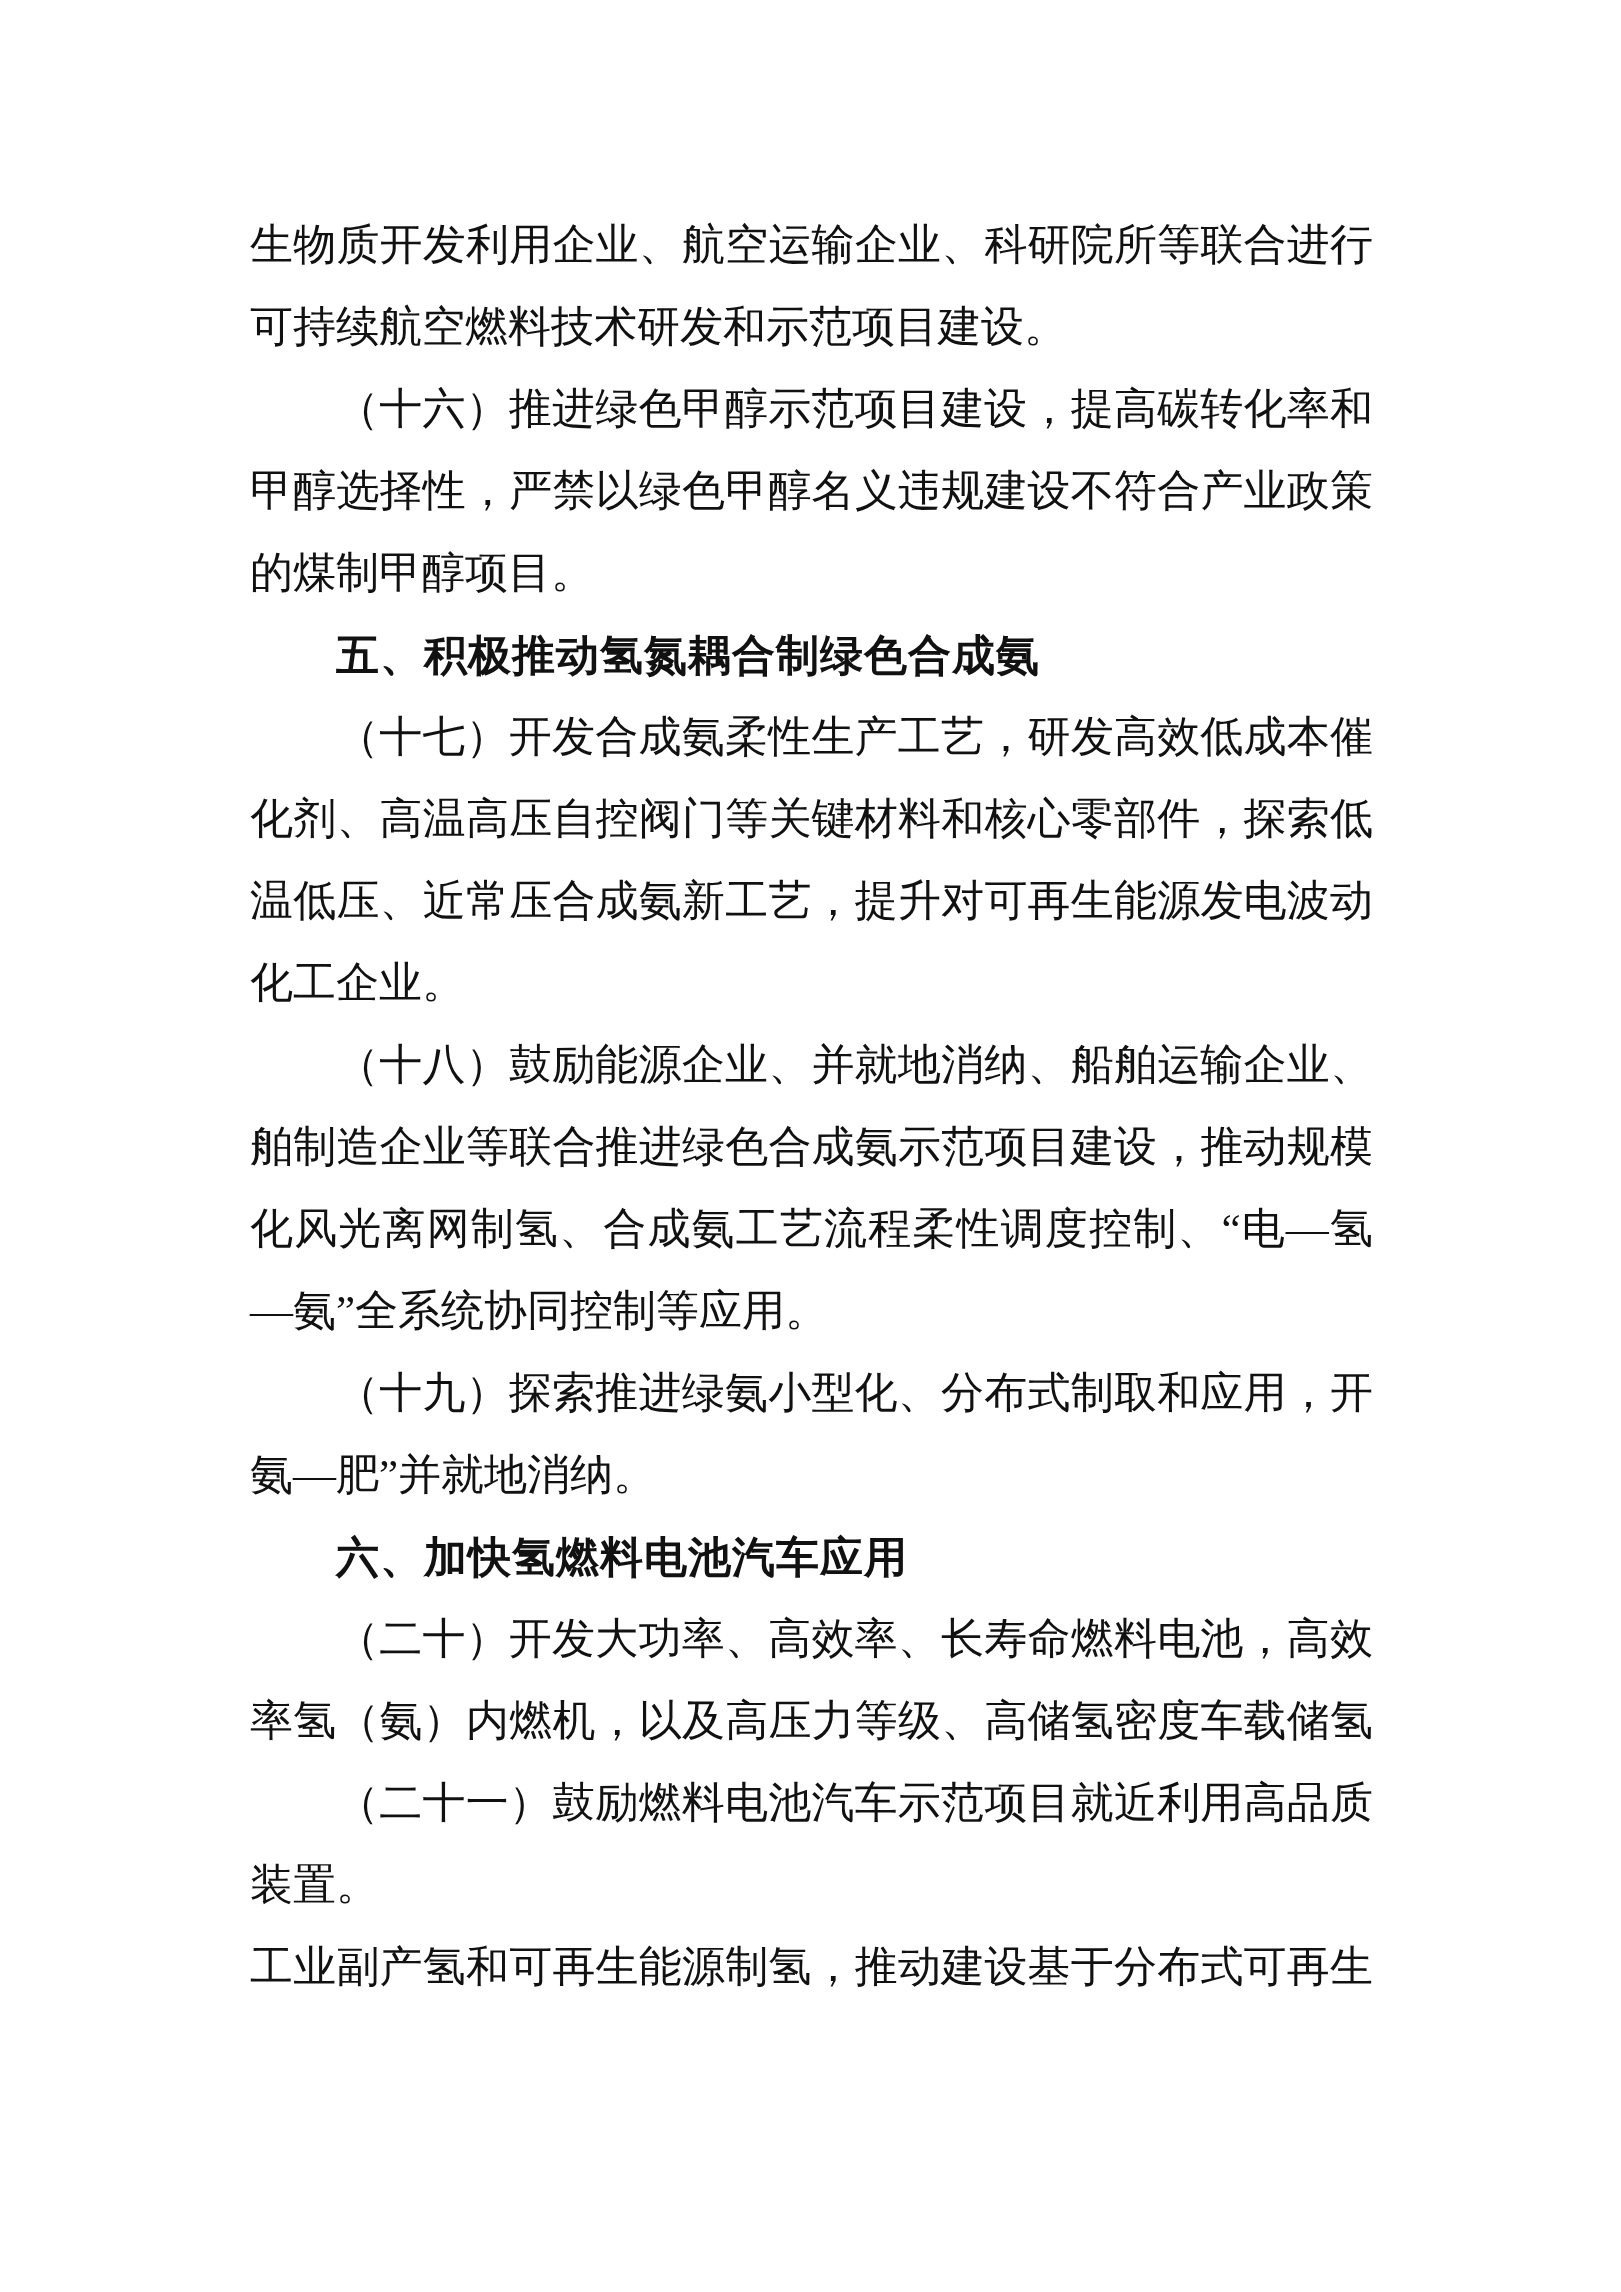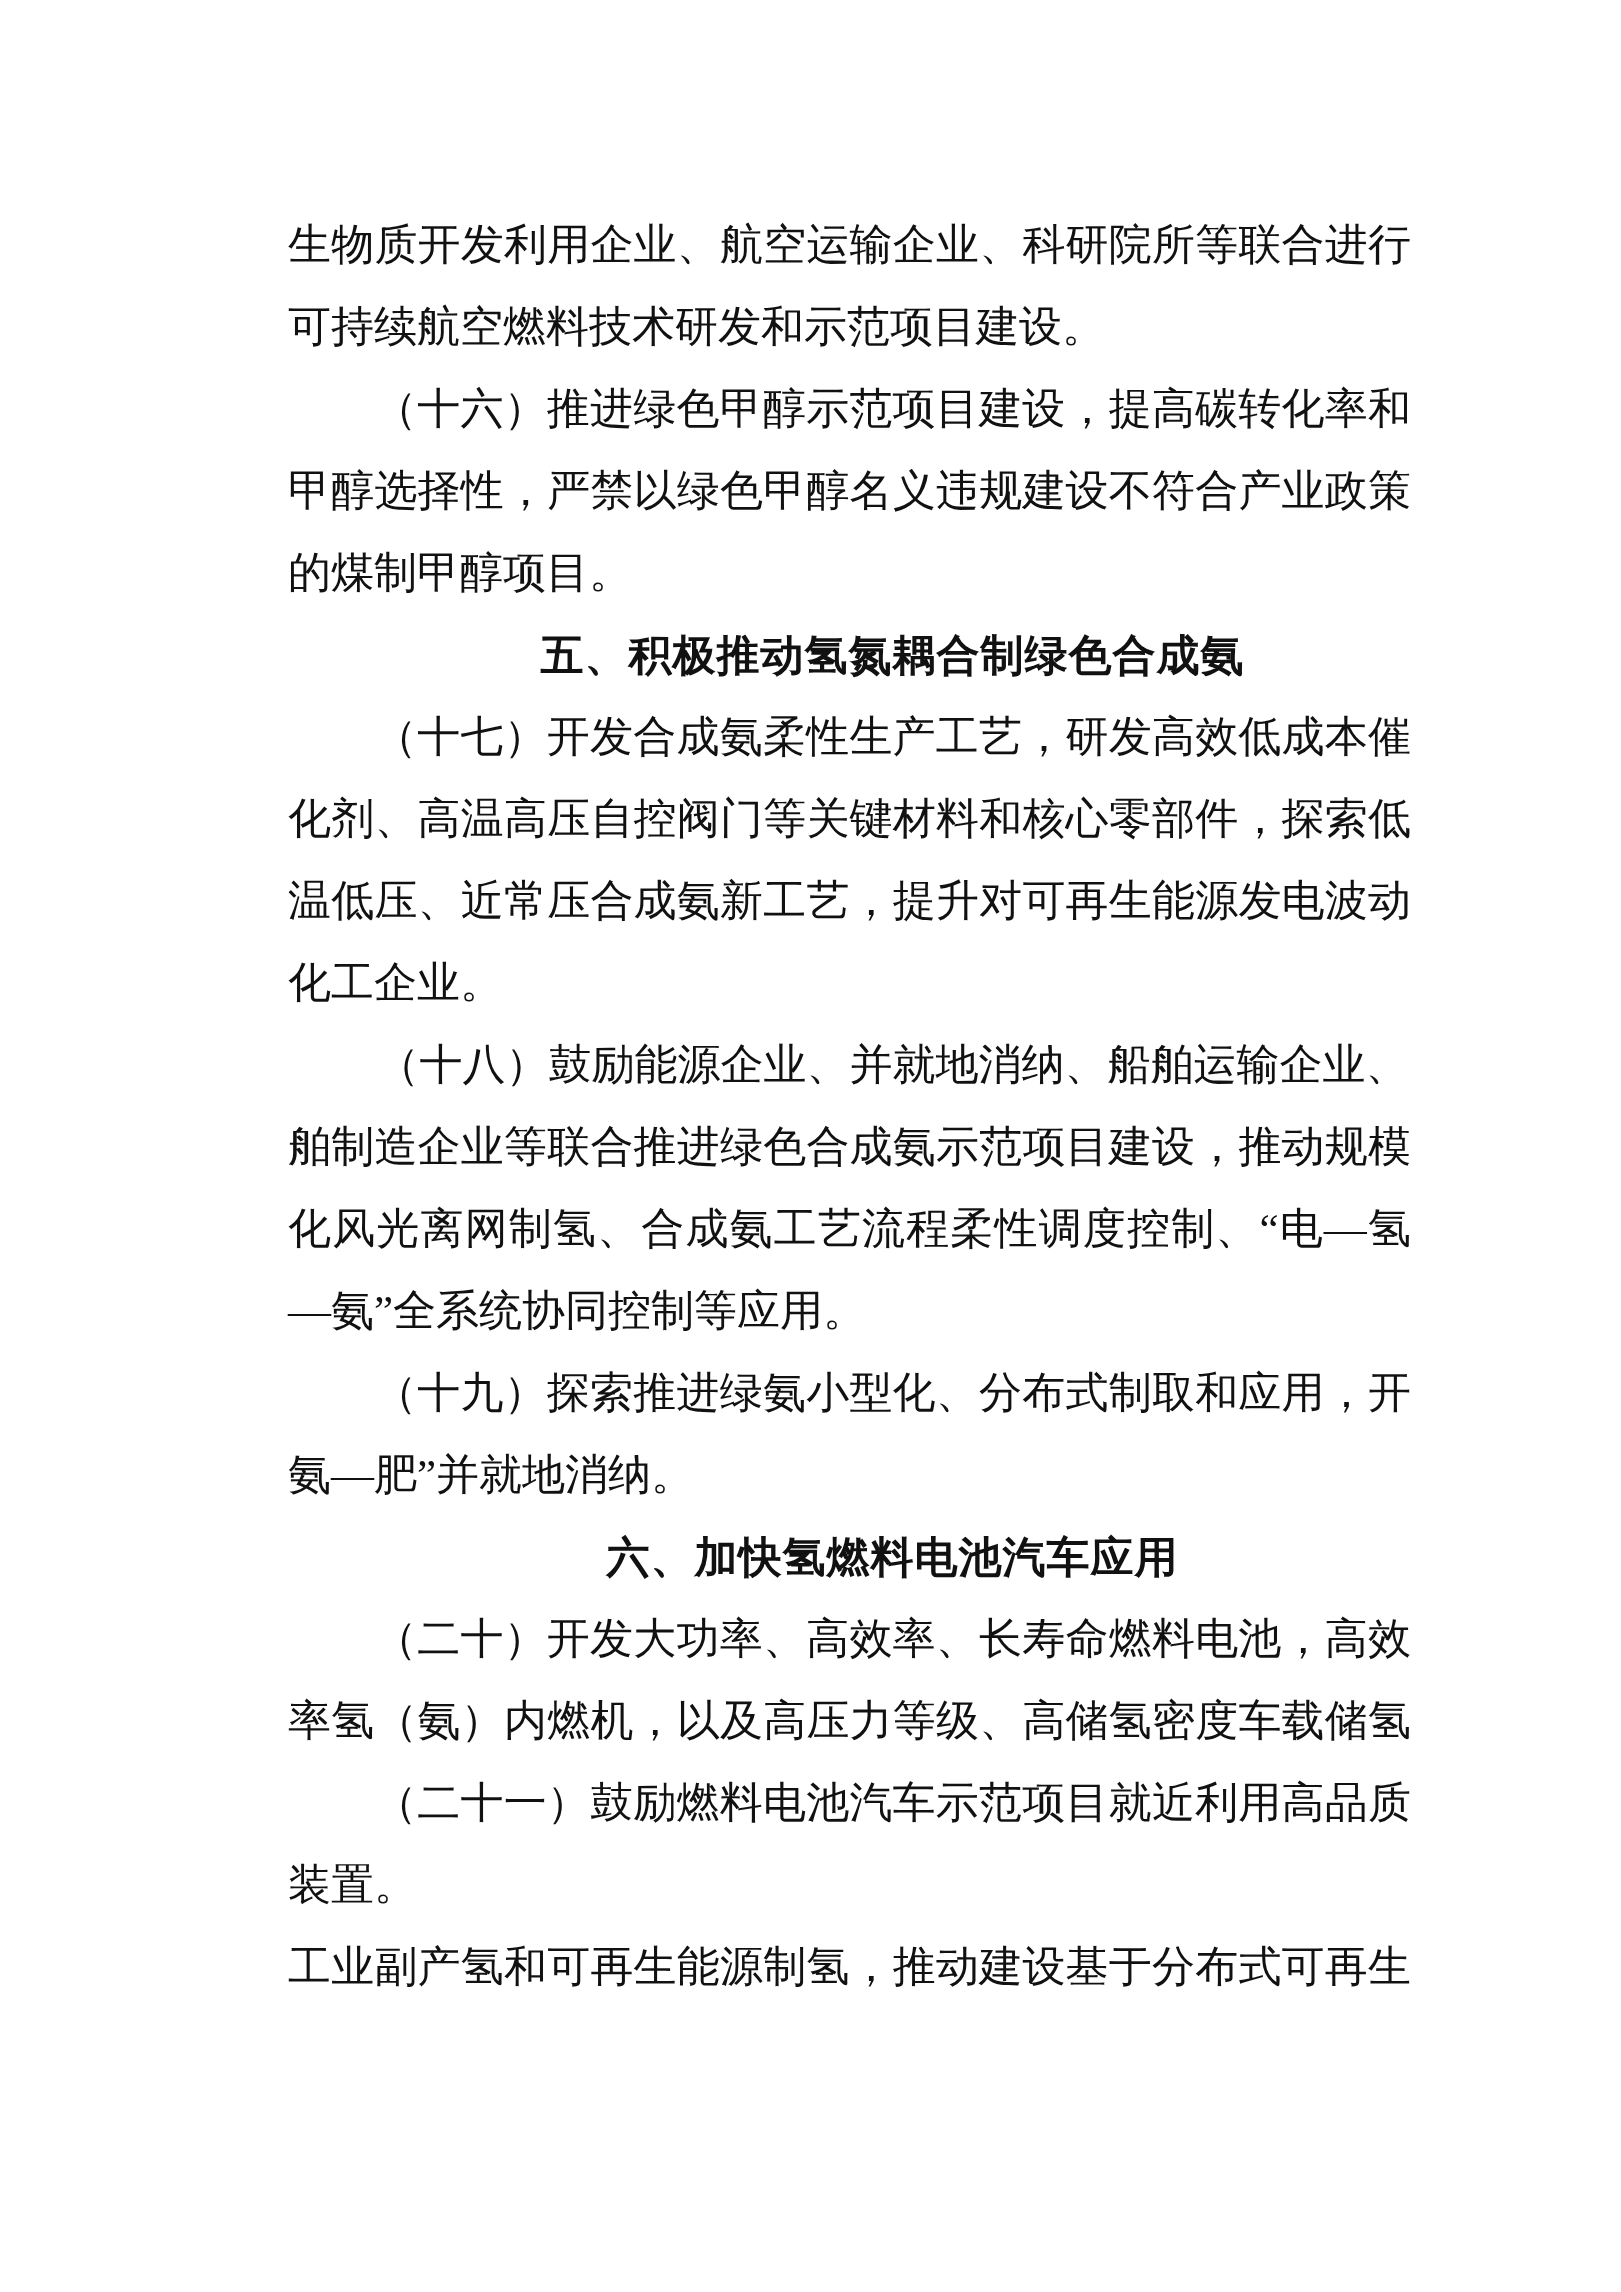--- a/index.html
+++ b/index.html
@@ -16,38 +16,36 @@
   }
   .textblock {
     position: absolute;
     left: 250px;
     top: 204px;
     width: 1123px;
     color: #111111;
     font-family: "Liberation Serif", "DejaVu Serif", serif;
     font-size: 43px;
     font-weight: 400;
-    margin-left: 38px;
   }
   .line {
     height: 82px;
     line-height: 82px;
     white-space: nowrap;
     letter-spacing: 0;
   }
   .line.justify {
     white-space: normal;
     text-align: justify;
     text-align-last: justify;
     text-justify: inter-character;
     overflow: hidden;
   }
   .line.indent {
     text-indent: 86px;
-    text-align: center;
   }
   .line.heading {
     font-family: "Liberation Sans", "DejaVu Sans", sans-serif;
     font-weight: 700;
     letter-spacing: 1px;
   }
 </style>
 </head>
 <body>
 

